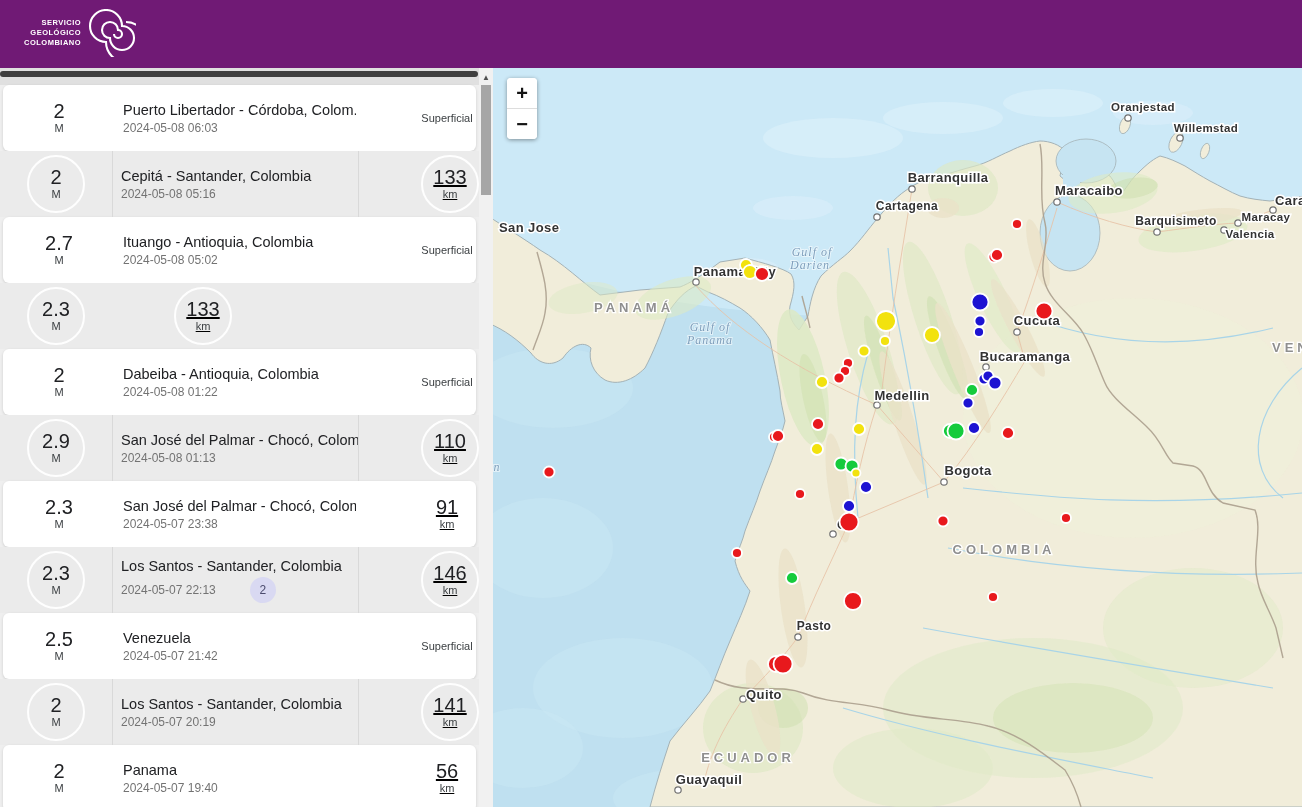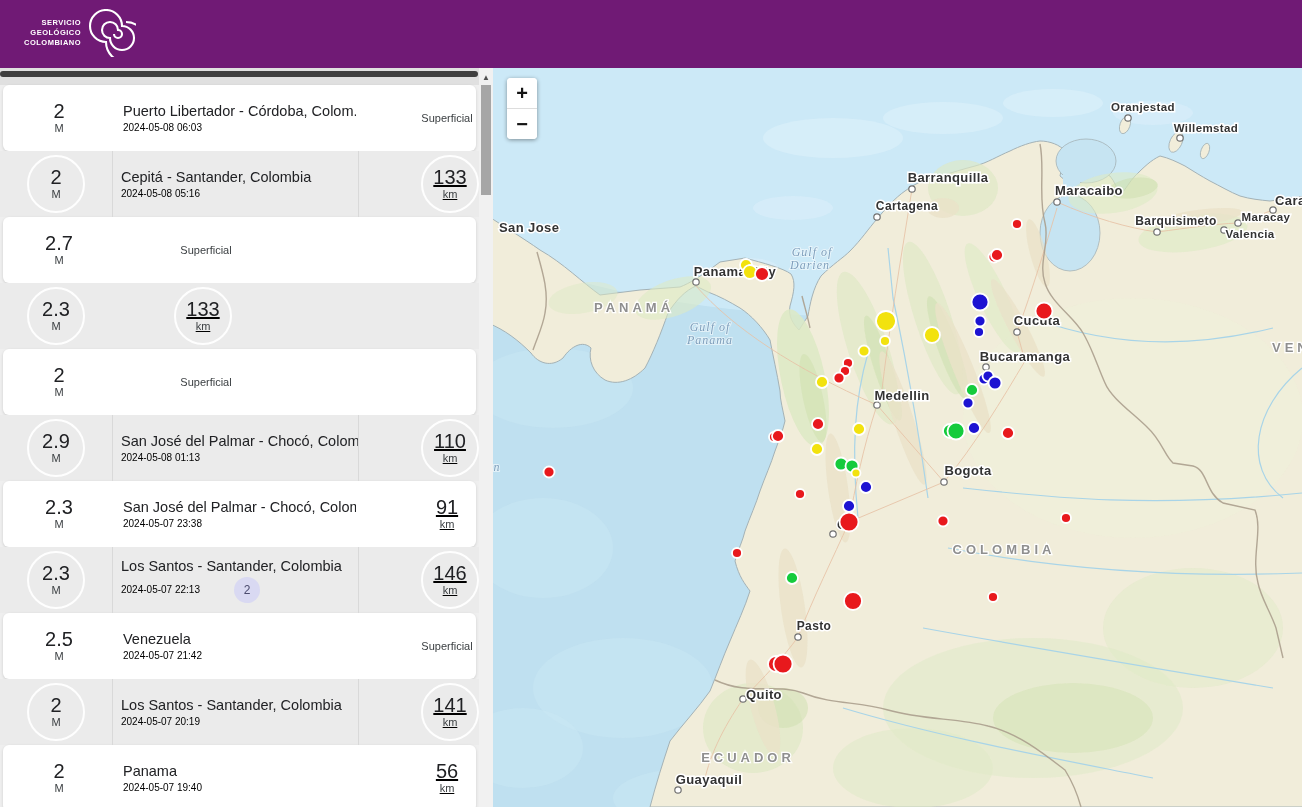--- a/index.html
+++ b/index.html
@@ -27,21 +27,21 @@
   .ring{width:54px;height:54px;border-radius:50%;display:flex;flex-direction:column;
     align-items:center;justify-content:center;border:2px solid transparent;}
   .row.hl .ring{border-color:rgba(255,255,255,.95);}
   .bigtxt{font-size:20px;font-weight:500;color:#202124;line-height:1.05;}
   .smalltxt{font-size:11px;color:#3c4043;line-height:1.15;}
   .suptxt{font-size:11px;color:#3c4043;}
   .num-wrap{display:flex;flex-direction:column;align-items:center;text-decoration:underline;}
   .loc{font-size:14.5px;font-weight:500;color:#202124;margin-bottom:3px;
     white-space:nowrap;overflow:hidden;}
   .date-line{display:flex;align-items:center;}
-  .date{font-size:10px;color:#000000;}
+  .date{font-size:12px;color:#737373;}
   .badge{width:26px;height:26px;border-radius:50%;background:#d9d9f2;color:#4b4b6e;
     font-size:12px;display:inline-flex;align-items:center;justify-content:center;margin-left:34px;}
 
   
   .scrollbar{position:absolute;right:0;top:0;bottom:0;width:14px;background:#f1f1f1;}
   .sb-arrow{position:absolute;top:3px;left:0;width:14px;height:12px;display:flex;
     align-items:center;justify-content:center;font-size:8px;color:#505050;cursor:pointer;}
   .sb-thumb{position:absolute;top:17px;left:2px;width:10px;height:110px;background:#a6a6a6;cursor:grab;}
 
   
@@ -130,20 +130,27 @@
         </div>
       </div>
     </div>
         <div class="row plain">
       <div class="mag-col">
         <div class="ring">
           <span class="bigtxt">2.7</span>
           <span class="smalltxt">M</span>
         </div>
       </div>
+      <div class="info-col">
+        <div class="loc">Ituango - Antioquia, Colombia</div>
+        <div class="date-line">
+          <span class="date">2024-05-08 05:02</span>
+
+        </div>
+      </div>
       <div class="depth-col">
         <div class="ring">
 
           <span class="suptxt">Superficial</span>
         </div>
       </div>
     </div>
         <div class="row hl">
       <div class="mag-col">
         <div class="ring">
@@ -159,20 +166,27 @@
           </span>
           <span class="suptxt"></span>
         </div>
       </div>
     </div>
         <div class="row plain">
       <div class="mag-col">
         <div class="ring">
           <span class="bigtxt">2</span>
           <span class="smalltxt">M</span>
+        </div>
+      </div>
+      <div class="info-col">
+        <div class="loc">Dabeiba - Antioquia, Colombia</div>
+        <div class="date-line">
+          <span class="date">2024-05-08 01:22</span>
+
         </div>
       </div>
       <div class="depth-col">
         <div class="ring">
 
           <span class="suptxt">Superficial</span>
         </div>
       </div>
     </div>
         <div class="row hl">

